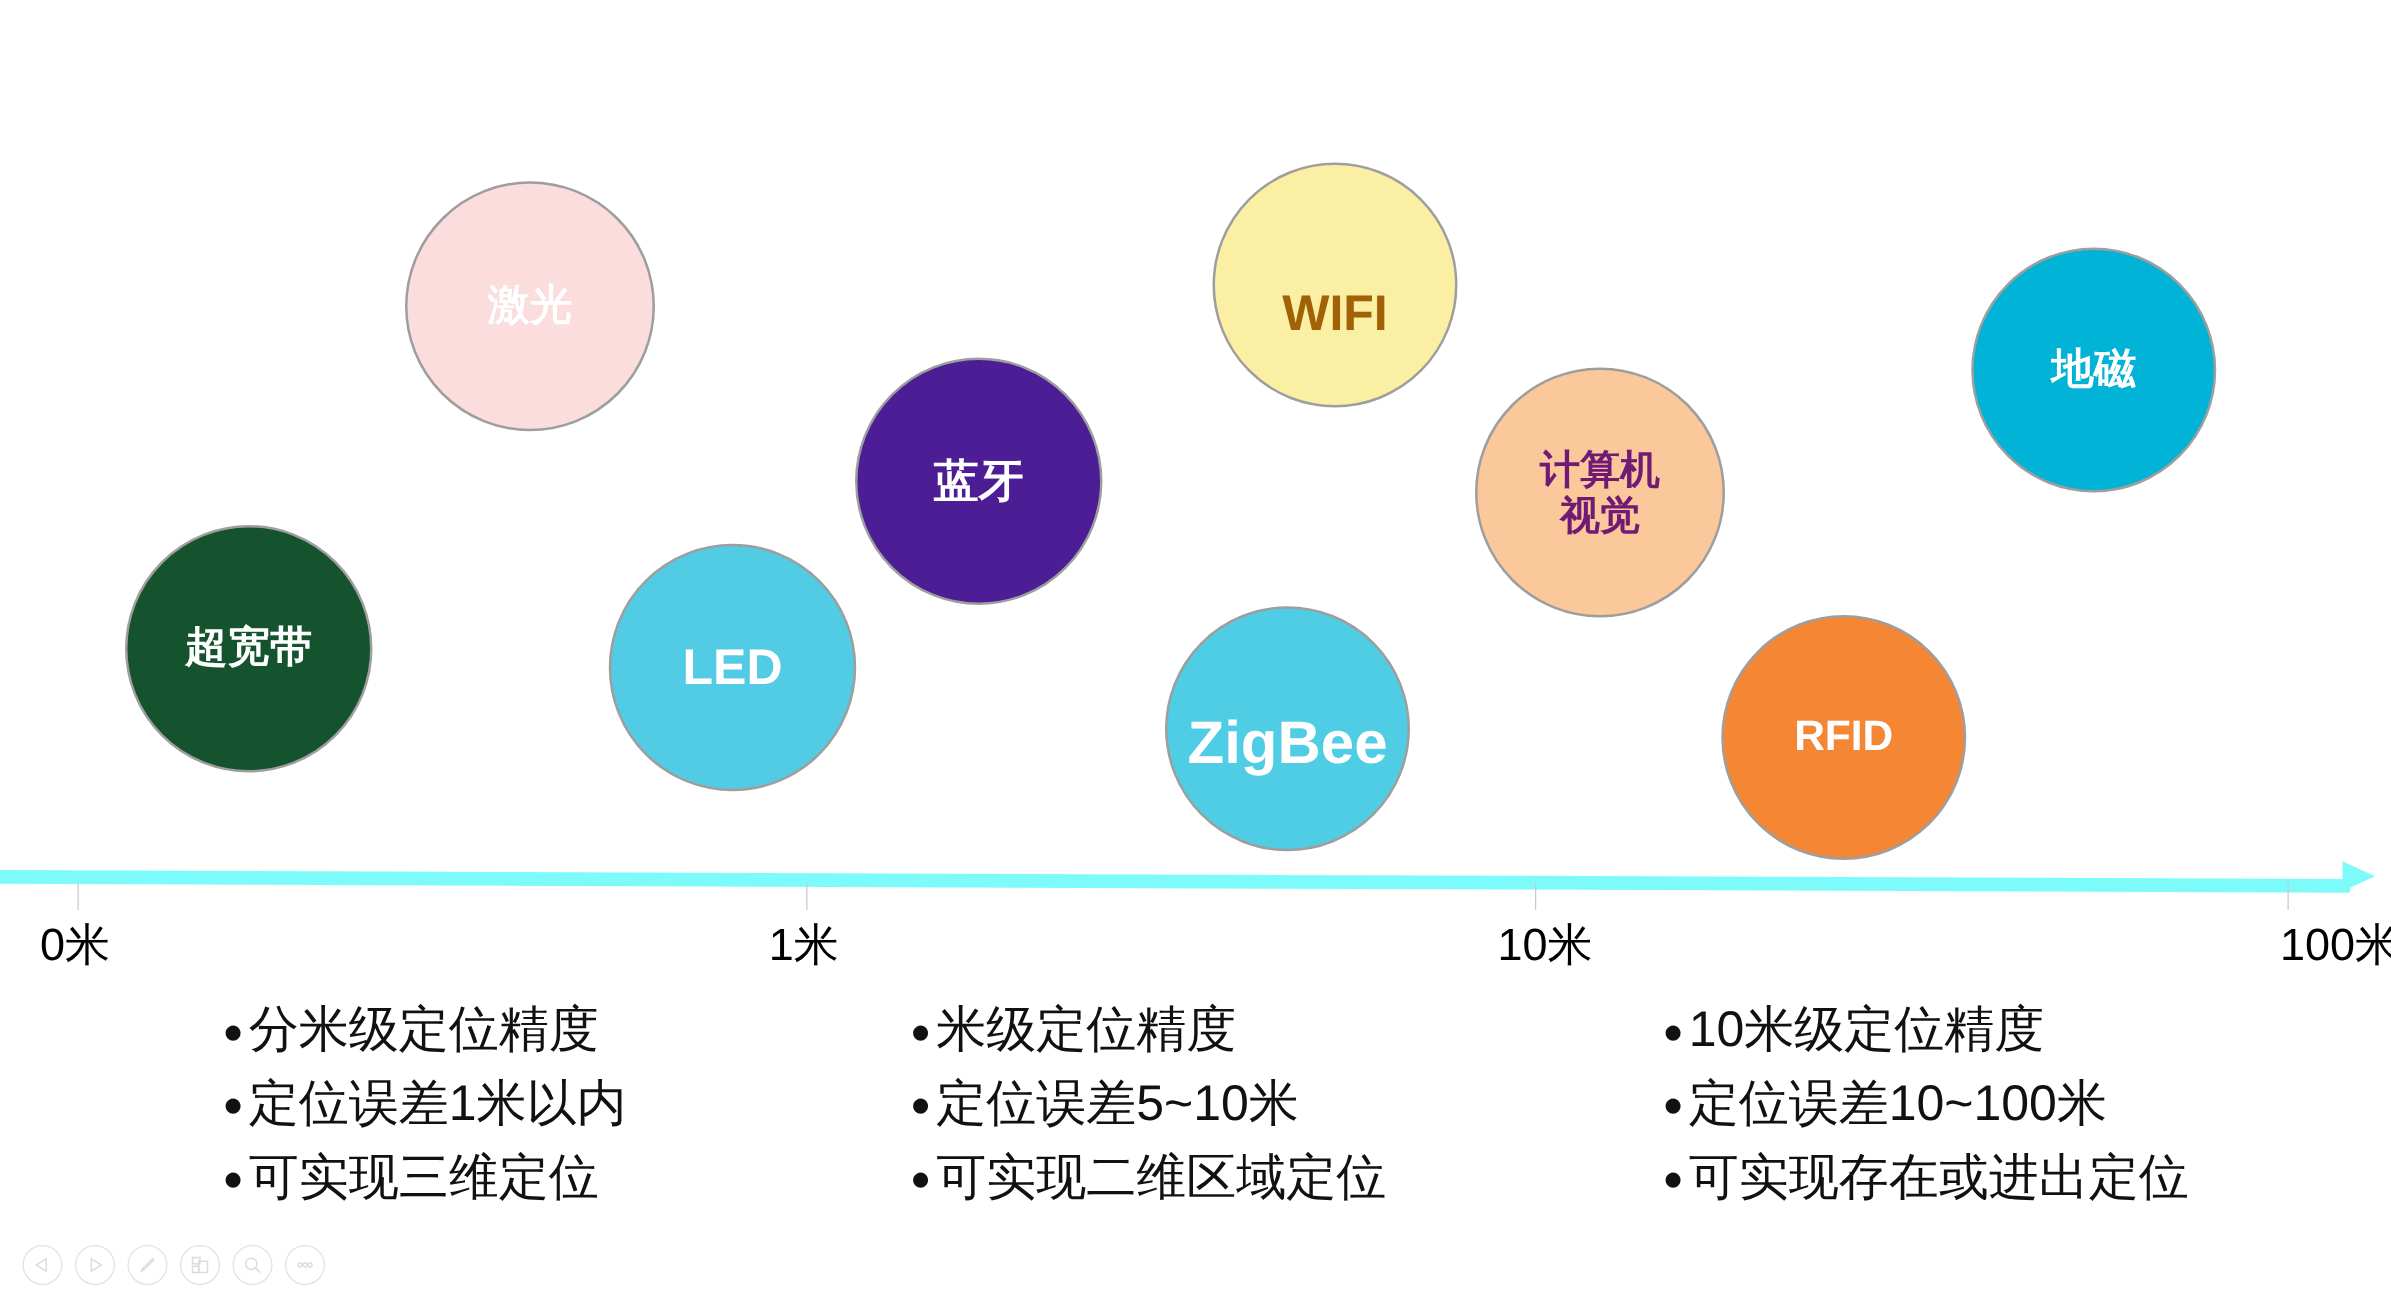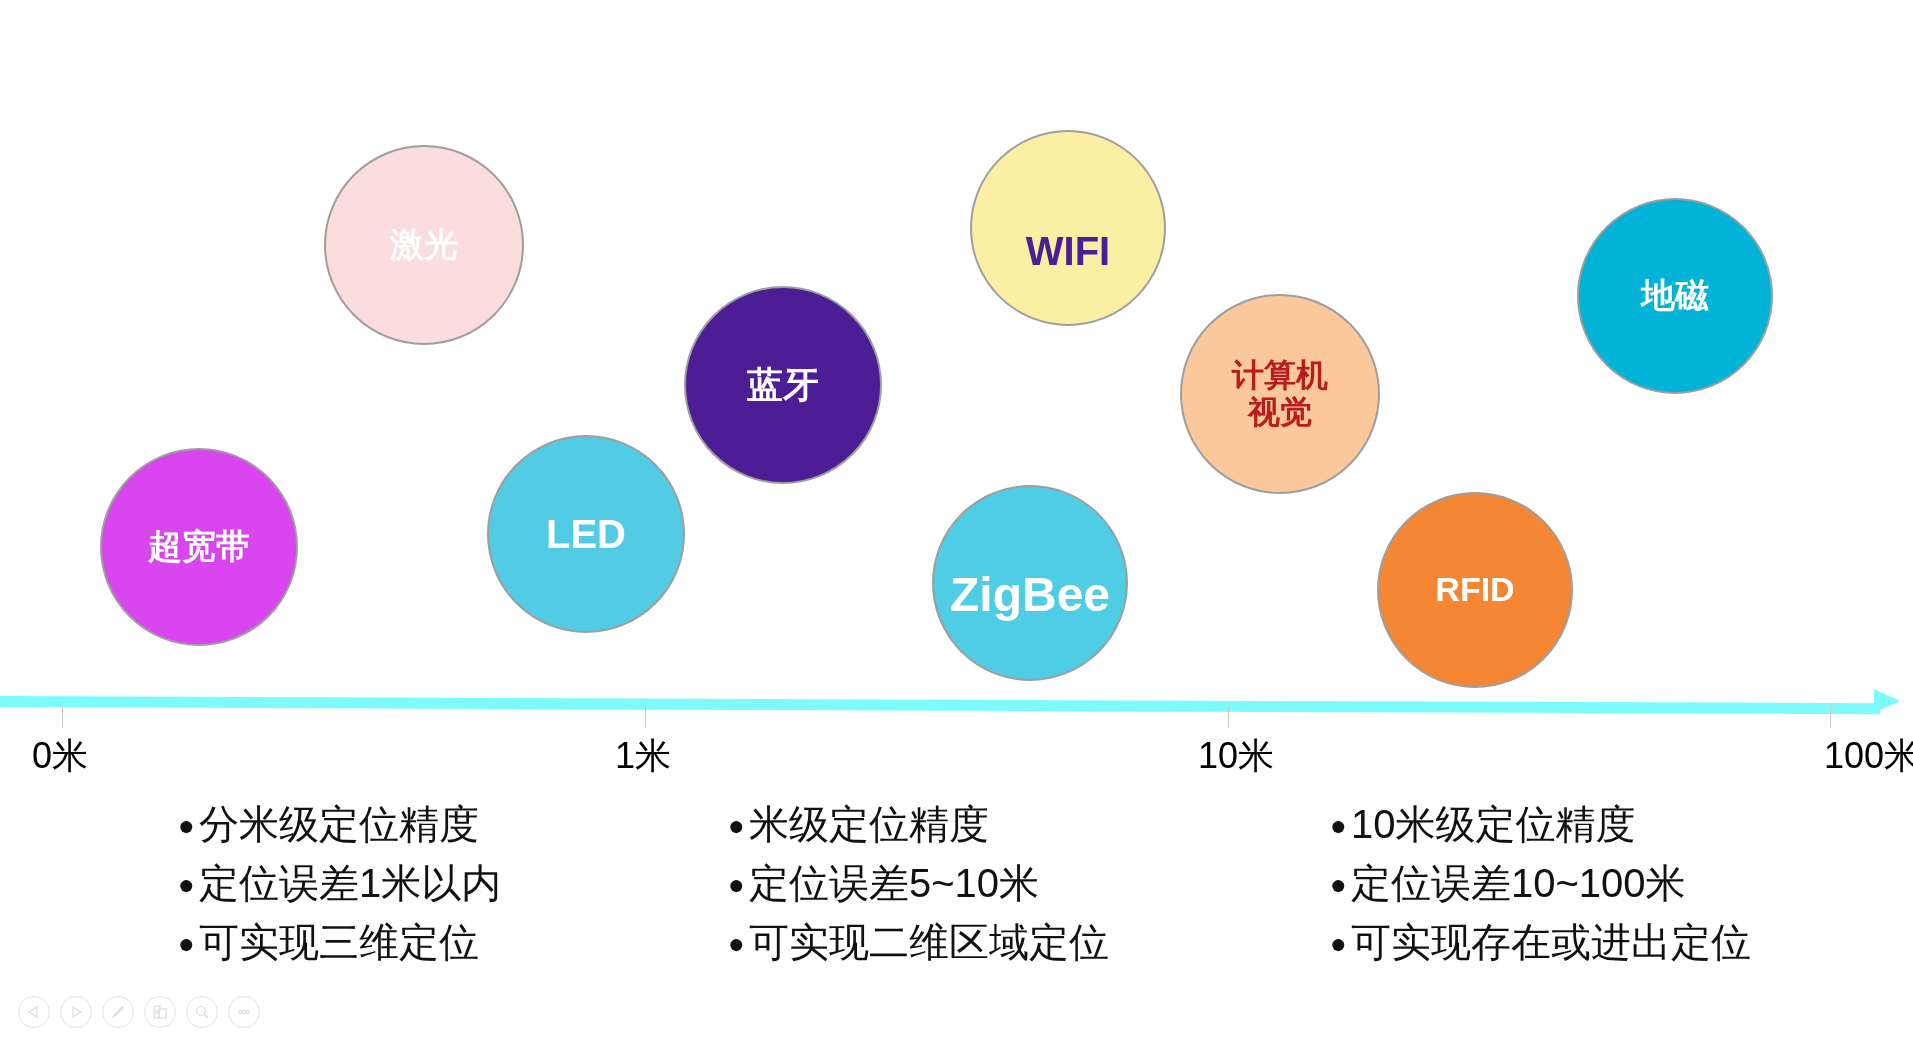--- a/index.html
+++ b/index.html
@@ -134,40 +134,40 @@
     background: transparent;
   }
   .tb-btn svg { display: block; }
 </style>
 </head>
 <body>
 
 <div id="slide">
 
   <div id="bubbles">
-      <div class="bubble" style="left: 100px; top: 448px; width: 198px; height: 198px; background: #d946ef; border-color: rgb(158, 158, 158); text-align: right;">
+      <div class="bubble" style="left: 100px; top: 420px; width: 198px; height: 198px; background: #14532d; border-color: rgb(158, 158, 158); text-align: right;">
         <span class="blabel" style="font-size: 34px; color: rgb(255, 255, 255);">超宽带</span>
       </div>
       <div class="bubble" style="left: 324px; top: 145px; width: 200px; height: 200px; background: rgb(250, 221, 220); border-color: rgb(158, 158, 158);">
         <span class="blabel" style="font-size: 34px; color: rgb(255, 255, 255);">激光</span>
       </div>
       <div class="bubble" style="left: 487px; top: 435px; width: 198px; height: 198px; background: rgb(82, 203, 228); border-color: rgb(158, 158, 158);">
         <span class="blabel" style="font-size: 40px; color: rgb(255, 255, 255);">LED</span>
       </div>
       <div class="bubble" style="left: 684px; top: 286px; width: 198px; height: 198px; background: #4c1d95; border-color: rgb(158, 158, 158);">
         <span class="blabel" style="font-size: 36px; color: rgb(255, 255, 255);">蓝牙</span>
       </div>
       <div class="bubble" style="left: 970px; top: 130px; width: 196px; height: 196px; background: rgb(251, 239, 163); border-color: rgb(158, 158, 158);">
-        <span class="blabel" style="font-size: 40px; color: #4c1d95; margin-top: 45px;">WIFI</span>
+        <span class="blabel" style="font-size: 40px; color: #a16207; margin-top: 45px;">WIFI</span>
       </div>
       <div class="bubble" style="left: 932px; top: 485px; width: 196px; height: 196px; background: rgb(79, 205, 228); border-color: rgb(158, 158, 158);">
         <span class="blabel" style="font-size: 48px; color: rgb(255, 255, 255); margin-top: 24px;">ZigBee</span>
       </div>
       <div class="bubble" style="left: 1180px; top: 294px; width: 200px; height: 200px; background: rgb(250, 200, 154); border-color: rgb(158, 158, 158);">
-        <span class="blabel" style="font-size: 32px; color: #b91c1c;">计算机
+        <span class="blabel" style="font-size: 32px; color: #701a75;">计算机
 视觉</span>
       </div>
       <div class="bubble" style="left: 1377px; top: 492px; width: 196px; height: 196px; background: rgb(245, 134, 52); border-color: rgb(158, 158, 158);">
         <span class="blabel" style="font-size: 34px; color: rgb(255, 255, 255);">RFID</span>
       </div>
       <div class="bubble" style="left: 1577px; top: 198px; width: 196px; height: 196px; background: rgb(0, 179, 215); border-color: rgb(158, 158, 158);">
         <span class="blabel" style="font-size: 34px; color: rgb(255, 255, 255); text-align: center;">地磁</span>
       </div>
     </div>
 

